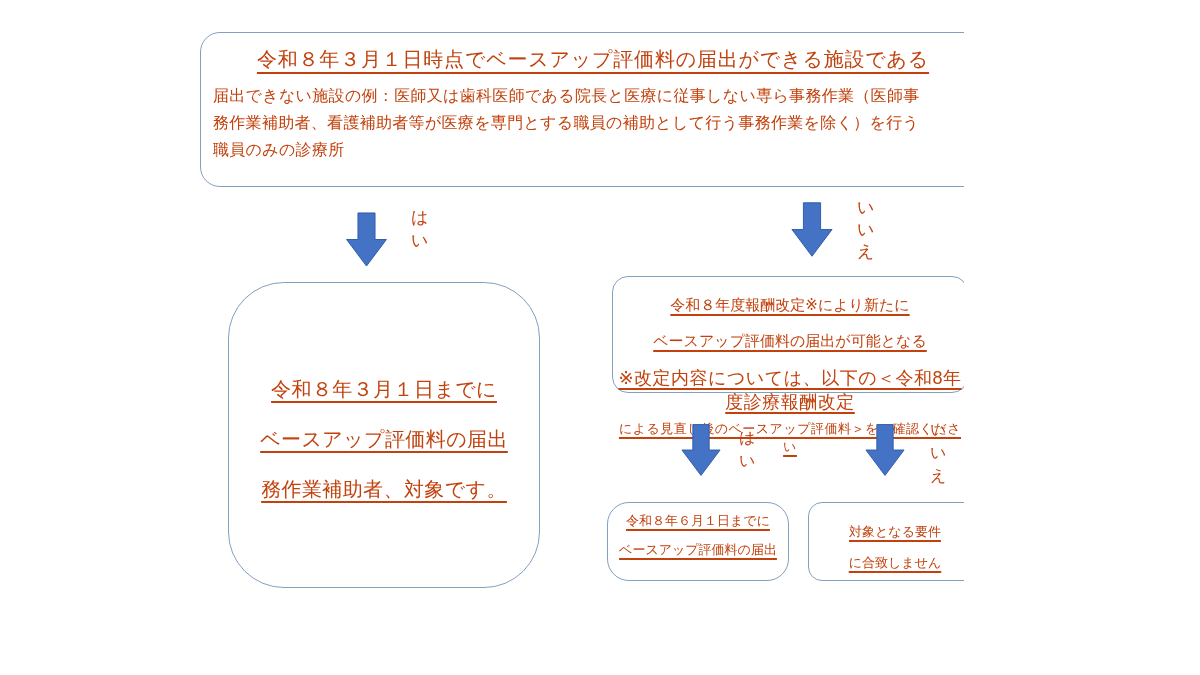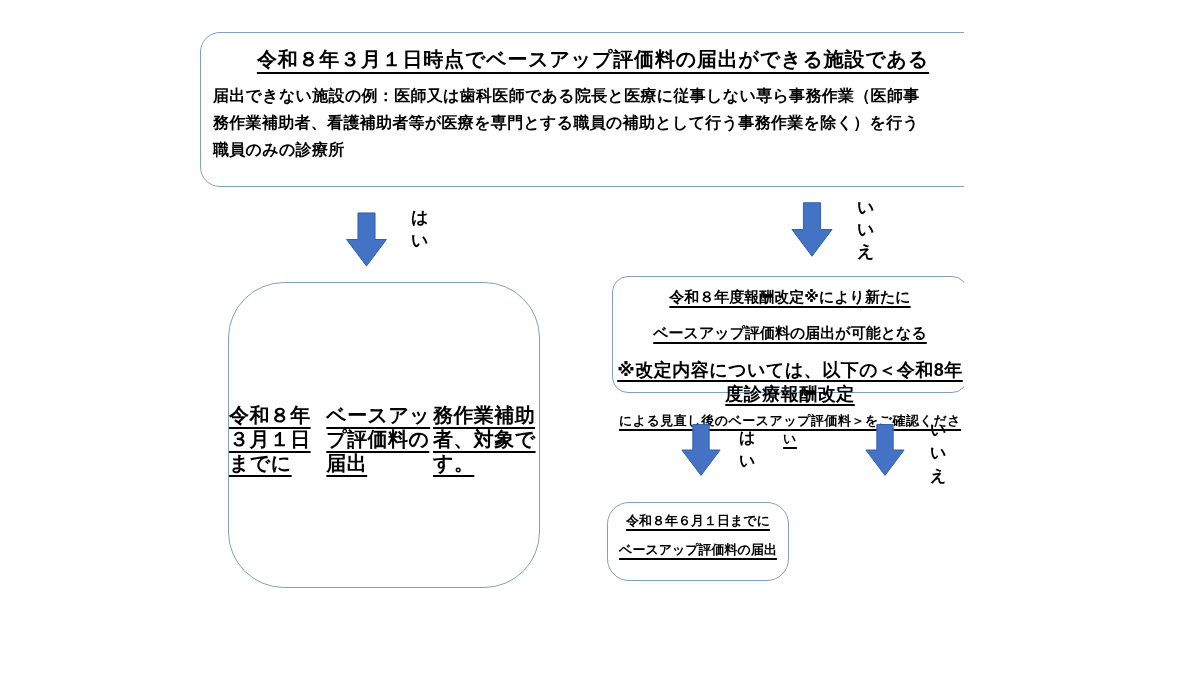--- a/index.html
+++ b/index.html
@@ -1,19 +1,19 @@
 <!DOCTYPE html>
 <html><head>
 <meta charset="utf-8">
 <style>
   html,body { margin:0; padding:0; background:#ffffff; }
   .canvas {
     position:relative; width:964px; height:675px; background:#ffffff;
     font-family:"Liberation Sans","DejaVu Sans",sans-serif;
-    font-weight:700; color:#000000; overflow:hidden;
+    font-weight:400; color:#c2410c; overflow:hidden;
   }
   .box {
     position:absolute; background:#ffffff;
     border:1.5px solid #82A0C0; box-sizing:border-box;
   }
   .u { text-decoration:underline; text-decoration-thickness:1.5px; text-underline-offset:4px; }
   
   #top-box { left:200px; top:32px; width:786px; height:155px; border-radius:20px; }
   #top-box .title { text-align:center; font-size:20px; margin-top:13px; letter-spacing:0.8px;
                     text-underline-offset:6px; }
@@ -25,28 +25,28 @@
   #arrow-2 { left:791px; top:199px; width:42px; height:61px; }
   #arrow-3 { left:681px; top:422px; width:40px; height:56px; }
   #arrow-4 { left:865px; top:422px; width:40px; height:56px; }
   .vlabel { position:absolute; font-size:17px; line-height:23px; white-space:pre-line; }
   #label-yes-1 { left:411px; top:206px; }
   #label-no-1  { left:857px; top:197px; line-height:22px; }
   #label-yes-2 { left:739px; top:426px; font-size:16px; }
   #label-no-2  { left:930px; top:418px; font-size:16px; }
   
   #left-box { left:228px; top:282px; width:312px; height:306px; border-radius:56px;
-              display:flex; flex-direction:row; justify-content:center;
+              display:flex; flex-direction:column; justify-content:center;
               align-items:center; padding-top:8px; }
   #left-box .line { font-size:20px; line-height:24px; margin:13px 0; letter-spacing:0.4px;
                     text-underline-offset:5px; }
   
   #right-box { left:612px; top:276px; width:356px; height:117px; border-radius:16px;
                text-align:center; }
-  #right-box .r-line1 { font-size:15px; margin-top:11px; }
+  #right-box .r-line1 { font-size:15px; margin-top:19px; }
   #right-box .r-line2 { font-size:15px; margin-top:17px; }
   #right-box .r-note1 { font-size:18px; margin-top:15px; letter-spacing:0.5px; }
   #right-box .r-note2 { font-size:13px; margin-top:6px;  letter-spacing:0.5px; }
   
   #bl-box { left:607px; top:502px; width:182px; height:79px; border-radius:22px; text-align:center; }
   #bl-box .b-line1 { font-size:13px; margin-top:9px; }
   #bl-box .b-line2 { font-size:13px; margin-top:11px; }
   #bl-box .b-line3 { font-size:13px; margin-top:7px; }
   #br-box { left:808px; top:502px; width:174px; height:79px; border-radius:14px; text-align:center; }
   #br-box .b-line1 { font-size:13px; margin-top:20px; }
@@ -101,14 +101,18 @@
   </svg>
   <div class="vlabel" id="label-no-2">い
 い
 え</div>
 
   <div class="box" id="bl-box">
     <div class="b-line1 u">令和８年６月１日までに</div>
     <div class="b-line2 u">ベースアップ評価料の届出</div>
   </div>
 
+  <div class="box" id="br-box">
+    <div class="b-line1 u">対象となる要件</div>
+    <div class="b-line2 u">に合致しません</div>
+  </div>
 
 </div>
 
 </body></html>

